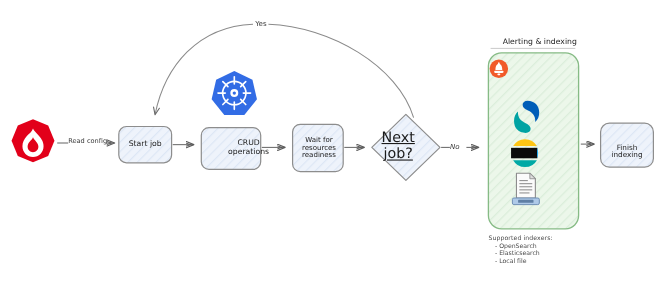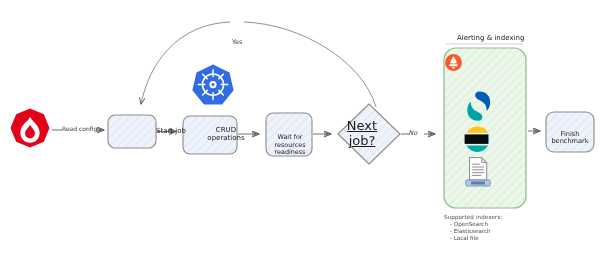--- a/index.html
+++ b/index.html
@@ -189,49 +189,49 @@
 
   <path d="M528,131 L540,131" stroke="#6a6a6a" stroke-width="0.95" fill="none" marker-end="url(#arrowOpen)"></path>
 
   <g>
     <rect x="546" y="112" width="48" height="40" rx="8" ry="8" fill="url(#hatchBlue)" stroke="#8d8d8d" stroke-width="1.1"></rect>
   </g>
 </svg>
 
 <div class="edge-label" style="left:62px; top:125px; font-size:6px;">Read config</div>
 
-<div class="node-label" style="left:108px; top:115px; width:48px; height:33px; font-size:7px;padding-left:39px;">
+<div class="node-label" style="left:108px; top:115px; width:48px; height:33px; font-size:7px;">
   <span>Start job</span>
 </div>
 
 <div class="node-label" style="left:183px; top:116px; width:54px; height:38px; font-size:7px;padding-left:16px;">
   <span>CRUD</span>
   <span>operations</span>
 </div>
 
-<div class="node-label" style="left:266px; top:113px; width:48px; height:43px; font-size:6.4px;justify-content:flex-end;">
+<div class="node-label" style="left:266px; top:113px; width:48px; height:43px; font-size:6.4px;">
   <span>Wait for</span>
   <span>resources</span>
   <span>readiness</span>
 </div>
 
 <div class="node-label" style="left:336px; top:114px; width:52px; height:40px; font-size:13px;text-decoration:underline;">
   <span>Next</span>
   <span>job?</span>
 </div>
 
-<div class="edge-label" style="left:232px; top:18px; font-size:6.4px;margin-top:20px;">Yes</div>
+<div class="edge-label" style="left:232px; top:18px; font-size:6.4px;">Yes</div>
 
 <div class="edge-label" style="left:409px; top:129px; font-size:6.4px;font-style:italic;">No</div>
 
 <div class="group-title" style="left:457px; top:34px; font-size:7px;">Alerting &amp; indexing</div>
 
 <div class="node-label" style="left:546px; top:112px; width:48px; height:52px; font-size:6.6px;">
   <span>Finish</span>
-  <span>benchmark</span>
+  <span>indexing</span>
 </div>
 
 <div class="legend" style="left:444px; top:214px;">
   <div class="legend-head">Supported indexers:</div>
   <div class="legend-item">- OpenSearch</div>
   <div class="legend-item">- Elasticsearch</div>
   <div class="legend-item">- Local file</div>
 </div>
 
 </body></html>

